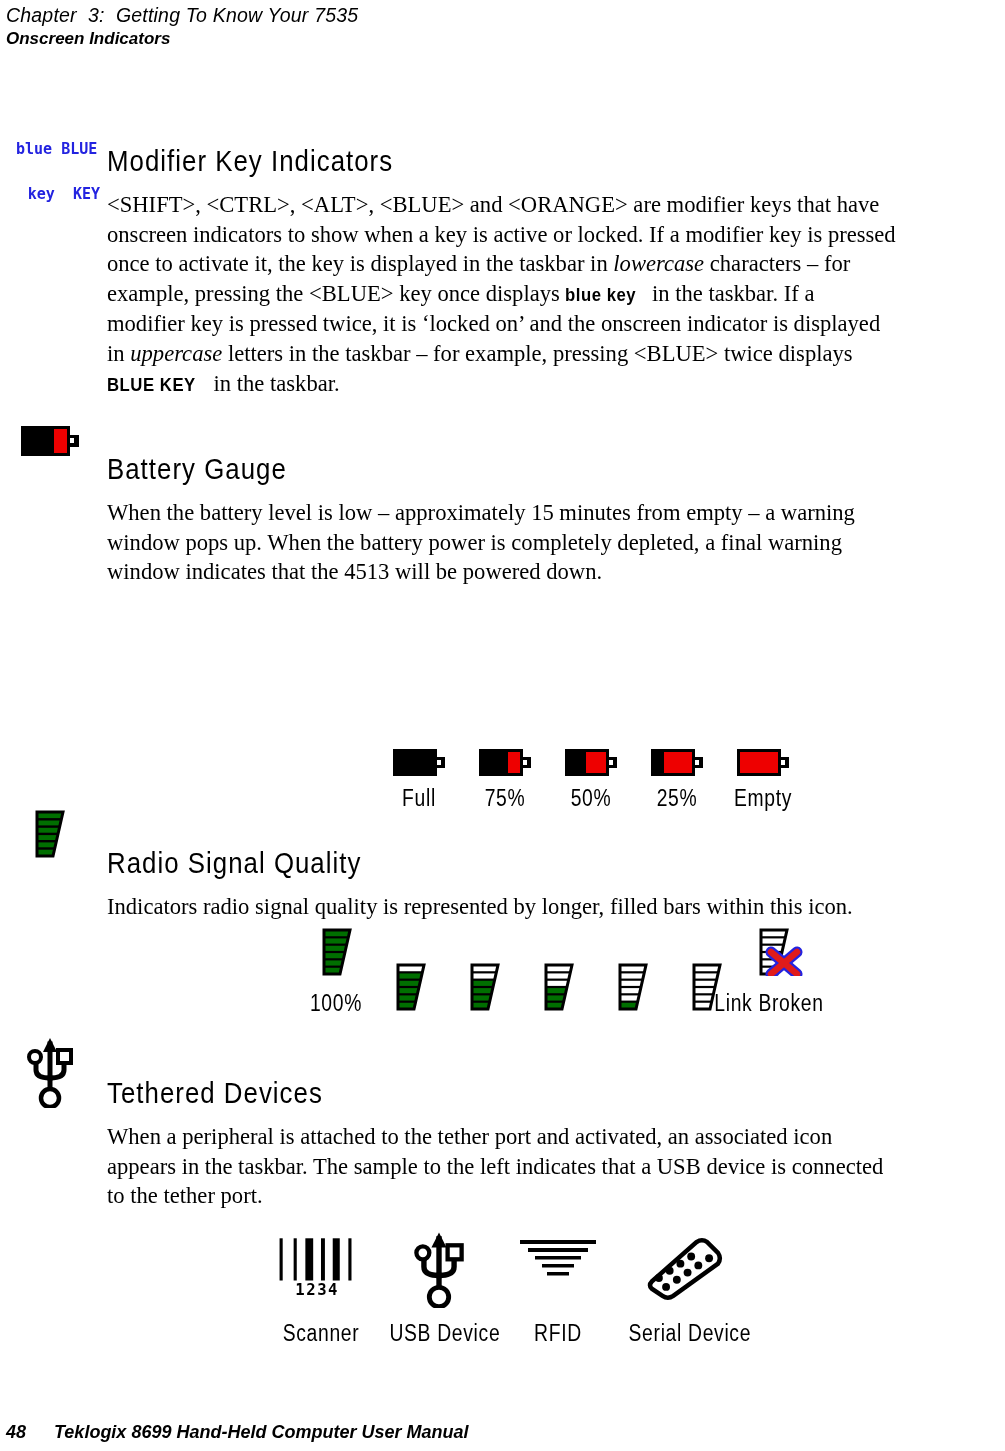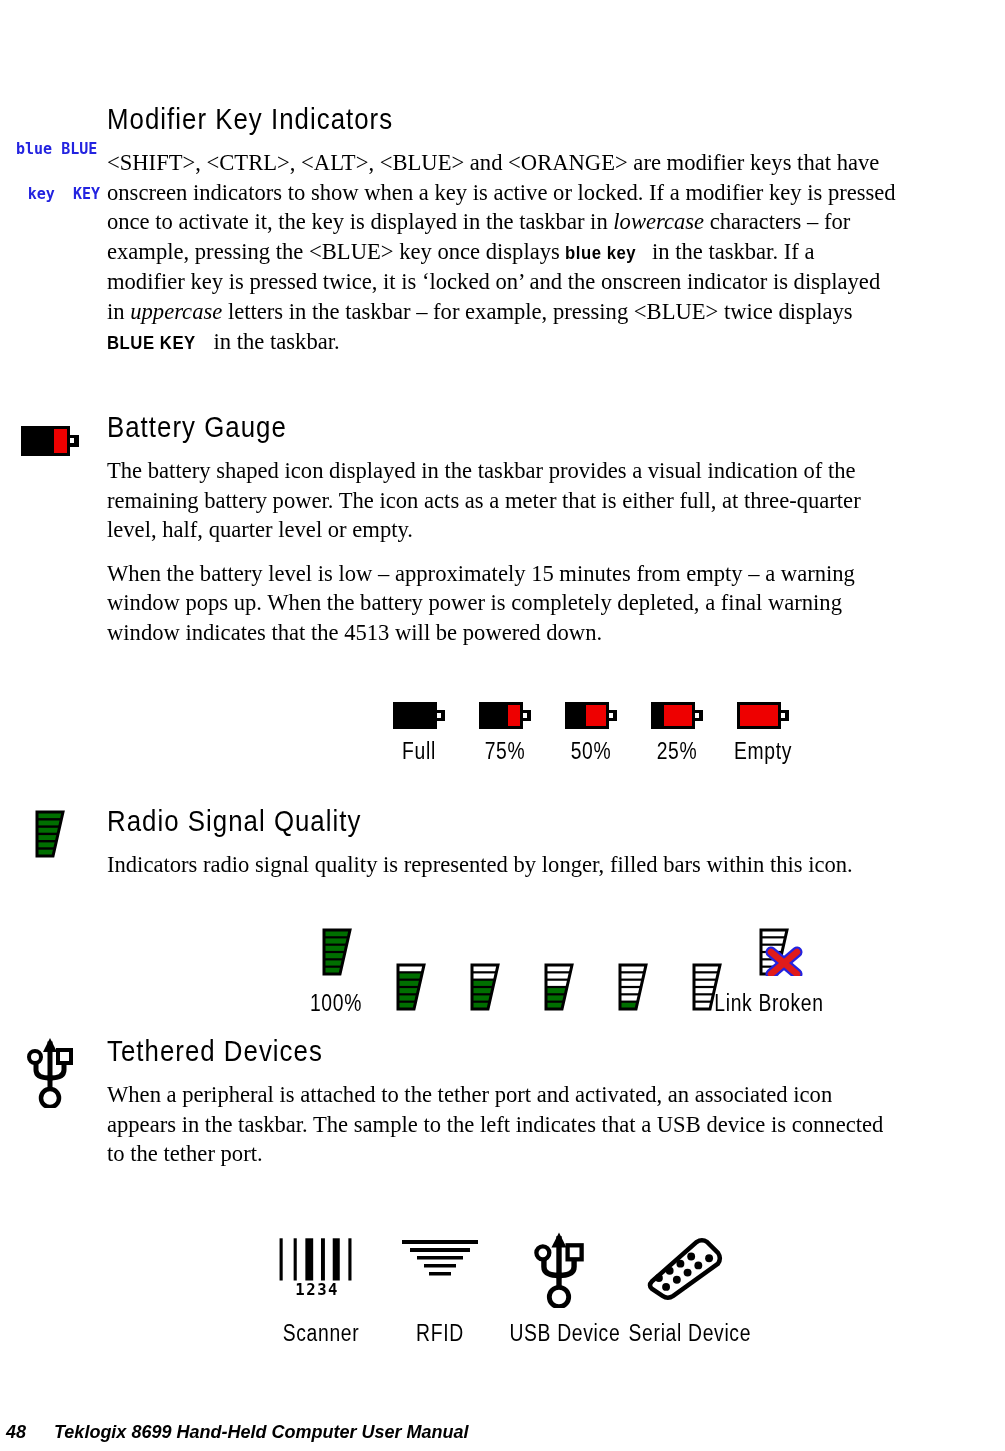--- a/index.html
+++ b/index.html
@@ -20,21 +20,21 @@
   }
   .runhead .l2{
     font-family:"Liberation Sans", sans-serif;
     font-style:italic; font-weight:bold; font-size:17px;
     margin-top:2px; white-space:pre;
   }
 
   
   .sect{position:absolute; left:0; width:1005px;}
   .margin-icon{position:absolute; left:0; top:0; width:100px; text-align:center;}
-  .body-col{margin-left:107px; width:790px;}
+  .body-col{margin-left:107px; width:790px;margin-top:42px;}
 
   h2.head{
     font-family:"Liberation Sans Narrow","Liberation Sans",sans-serif;
     font-weight:normal;
     font-size:30px;
     letter-spacing:1.2px;
     margin:0 0 14px 0;
     line-height:1;
     transform:scaleX(.86);
     transform-origin:left center;
@@ -111,21 +111,21 @@
     width:4px; height:5px; background:#fff;
   }
   .batt.big{width:58px;height:30px;}
   .batt.big .shell{width:49px;height:30px;}
   .batt.big .nub{width:9px;height:12px;top:9px;}
 
   .batt-row{
     position:absolute; left:0; width:1005px;
     display:flex; justify-content:flex-start;
   }
-  .batt-item{width:86px; text-align:center;}
+  .batt-item{width:86px; text-align:center;margin-top:47px;}
   .batt-item .cap{margin-top:9px;}
 
   
   .sig{
     position:relative;
     width:34px; height:48px;
     display:inline-block;
   }
   .sig .wedge{
     position:absolute; left:0; top:0; width:34px; height:48px;
@@ -144,20 +144,24 @@
     font-style:italic; font-size:18px;
   }
   .footer .pg{font-weight:bold; font-style:italic; margin-right:28px;}
   .footer .ttl{font-weight:bold; font-style:italic;}
 </style>
 </head>
 <body>
 
 <div class="page">
 
+  <div class="runhead">
+    <div class="l1">Chapter  3:  Getting To Know Your 7535</div>
+    <div class="l2">Onscreen Indicators</div>
+  </div>
 
   <div class="sect" style="top:104px;">
     <div class="margin-icon" style="top:8px;">
       <div class="bluekey">
         <span class="r">blue BLUE</span>
         <span class="r r2">key  KEY</span>
       </div>
     </div>
     <div class="body-col">
       <h2 class="head">Modifier Key Indicators</h2>
@@ -171,21 +175,20 @@
         <span class="shell">
           <span class="fill" style="width:26%;"></span>
         </span>
         <span class="nub">
             <i></i>
           </span>
       </span>
     </div>
     <div class="body-col">
       <h2 class="head">Battery Gauge</h2>
-      <p class="para">The battery shaped icon displayed in the taskbar provides a visual indication of the remaining battery power. The icon acts as a meter that is either full, at three-quarter level, half, quarter level or empty.</p>
       <p class="para">When the battery level is low – approximately 15 minutes from empty – a warning window pops up. When the battery power is completely depleted, a final warning window indicates that the 4513 will be powered down.</p>
     </div>
   </div>
 
   <div class="batt-row" id="battery-gauge-row" style="top:702px; padding-left:376px;">
       <div class="batt-item"><span class="batt"><span class="shell">
             <span class="fill" style="width:0%;"></span>
           </span><span class="nub">
             <i></i>
           </span></span><div class="cap">Full</div></div>
@@ -352,37 +355,37 @@
   </div>
 
   <div class="sigrow" id="device-icon-row" style="top:1228px; padding-left:262px;"><div class="dev-item" style="width: 118px;"><div class="dev"><svg width="86" height="80" viewBox="0 0 110 80">
             <rect x="2" y="2" width="4" height="54" fill="#000"></rect>
             <rect x="20" y="2" width="4" height="54" fill="#000"></rect>
             <rect x="35" y="2" width="10" height="54" fill="#000"></rect>
             <rect x="55" y="2" width="5" height="54" fill="#000"></rect>
             <rect x="70" y="2" width="9" height="54" fill="#000"></rect>
             <rect x="90" y="2" width="4" height="54" fill="#000"></rect>
             <text x="22" y="74" font-family="DejaVu Sans Mono, monospace" font-size="20" font-weight="bold" fill="#000" letter-spacing="2">1234</text>
-          </svg></div><div class="cap">Scanner</div></div><div class="dev-item" style="width: 120px;"><div class="dev"><svg width="80" height="78" viewBox="0 0 80 62">
-            <rect x="2" y="2" width="76" height="4" fill="#000"></rect>
-            <rect x="10" y="10" width="60" height="4" fill="#000"></rect>
-            <rect x="17" y="18" width="46" height="3.5" fill="#000"></rect>
-            <rect x="24" y="26" width="32" height="3.5" fill="#000"></rect>
-            <rect x="29" y="34" width="22" height="3.5" fill="#000"></rect>
-          </svg></div><div class="cap">RFID</div></div><div class="dev-item" style="width: 118px;"><div class="dev"><svg width="56" height="78" viewBox="0 0 52 72">
+          </svg></div><div class="cap">Scanner</div></div><div class="dev-item" style="width: 118px;"><div class="dev"><svg width="56" height="78" viewBox="0 0 52 72">
             <g stroke="#000" stroke-width="5" fill="none" stroke-linecap="square">
               <line x1="26" y1="8" x2="26" y2="58"></line>
               <path d="M12 24 L12 34 Q12 42 26 42"></path>
               <path d="M40 22 L40 34 Q40 42 26 42"></path>
             </g>
             <polygon points="26,2 33,16 19,16" fill="#000"></polygon>
             <rect x="34" y="14" width="13" height="13" fill="#fff" stroke="#000" stroke-width="4"></rect>
             <circle cx="11" cy="21" r="6" fill="#fff" stroke="#000" stroke-width="4"></circle>
             <circle cx="26" cy="62" r="9" fill="#fff" stroke="#000" stroke-width="4.5"></circle>
-          </svg></div><div class="cap">USB Device</div></div><div class="dev-item" style="width: 132px;"><div class="dev"><svg width="86" height="78" viewBox="0 0 96 72">
+          </svg></div><div class="cap">USB Device</div></div><div class="dev-item" style="width: 120px;"><div class="dev"><svg width="80" height="78" viewBox="0 0 80 62">
+            <rect x="2" y="2" width="76" height="4" fill="#000"></rect>
+            <rect x="10" y="10" width="60" height="4" fill="#000"></rect>
+            <rect x="17" y="18" width="46" height="3.5" fill="#000"></rect>
+            <rect x="24" y="26" width="32" height="3.5" fill="#000"></rect>
+            <rect x="29" y="34" width="22" height="3.5" fill="#000"></rect>
+          </svg></div><div class="cap">RFID</div></div><div class="dev-item" style="width: 132px;"><div class="dev"><svg width="86" height="78" viewBox="0 0 96 72">
             <path d="M12 50 L62 6 Q68 2 74 6 L86 18 Q90 24 86 30 L36 66 Q30 70 24 66 L12 58 Q8 54 12 50 Z" fill="#fff" stroke="#000" stroke-width="5"></path>
             <circle cx="20" cy="46" r="4.4" fill="#000"></circle>
             <circle cx="32" cy="38" r="4.4" fill="#000"></circle>
             <circle cx="44" cy="30" r="4.4" fill="#000"></circle>
             <circle cx="56" cy="22" r="4.4" fill="#000"></circle>
             <circle cx="28" cy="56" r="4.4" fill="#000"></circle>
             <circle cx="40" cy="48" r="4.4" fill="#000"></circle>
             <circle cx="52" cy="40" r="4.4" fill="#000"></circle>
             <circle cx="64" cy="32" r="4.4" fill="#000"></circle>
             <circle cx="76" cy="24" r="4.4" fill="#000"></circle>

